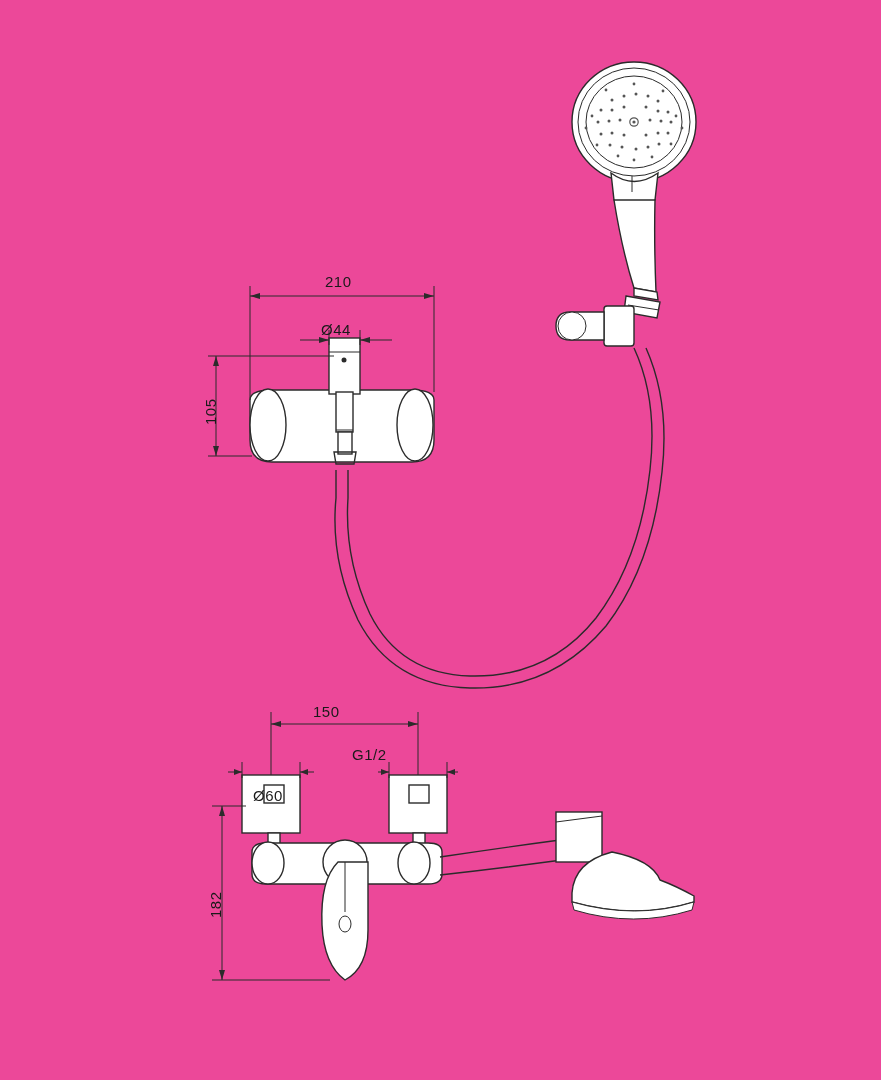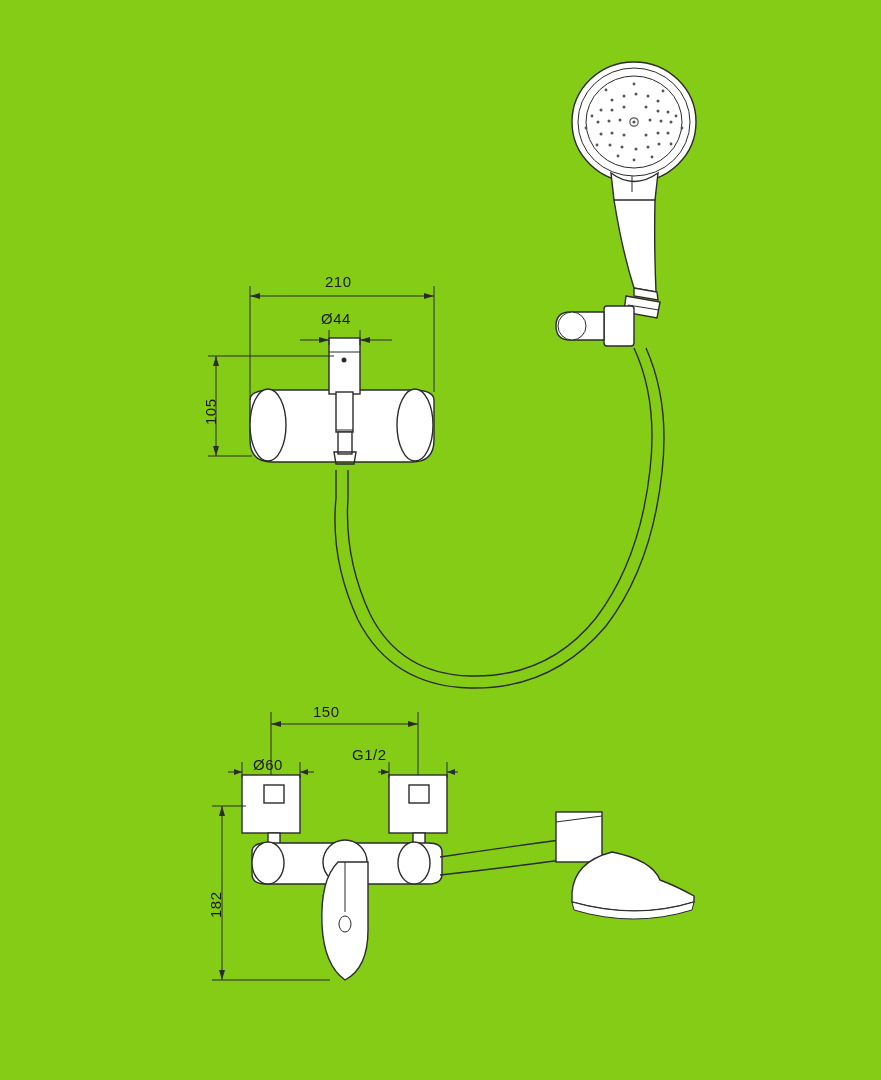--- a/index.html
+++ b/index.html
@@ -7,21 +7,21 @@
     padding: 0;
     background: #ffffff;
   }
   body {
     font-family: "Liberation Sans", sans-serif;
   }
   #sheet {
     position: relative;
     width: 881px;
     height: 1080px;
-    background: #84cc16;
+    background: #ec4899;
     overflow: hidden;
   }
   .dim-label {
     position: absolute;
     font-size: 15px;
     color: #1a1a1a;
     letter-spacing: 0.5px;
     white-space: nowrap;
   }
   .dim-label.vertical {
@@ -230,25 +230,25 @@
       <line x1="212" y1="980" x2="330" y2="980" class="ext"></line>
       <line x1="222" y1="806" x2="222" y2="980" class="ln thin"></line>
       <path d="M222 806 L219 816 L225 816 Z" class="fillk"></path>
       <path d="M222 980 L219 970 L225 970 Z" class="fillk"></path>
     </g>
 
   </svg>
 
   <div class="dim-label" style="left:325px; top:273px;">210</div>
 
-  <div class="dim-label" style="left:321px; top:310px;">Ø44</div>
+  <div class="dim-label" style="left:321px; top:321px;">Ø44</div>
 
   <div class="dim-label vertical" style="left:202px; top:425px;">105</div>
 
   <div class="dim-label" style="left:313px; top:703px;">150</div>
 
-  <div class="dim-label" style="left:253px; top:756px;">Ø60</div>
+  <div class="dim-label" style="left:253px; top:787px;">Ø60</div>
 
   <div class="dim-label" style="left:352px; top:746px;">G1/2</div>
 
   <div class="dim-label vertical" style="left:207px; top:918px;">182</div>
 
 </div>
 
 </body></html>

